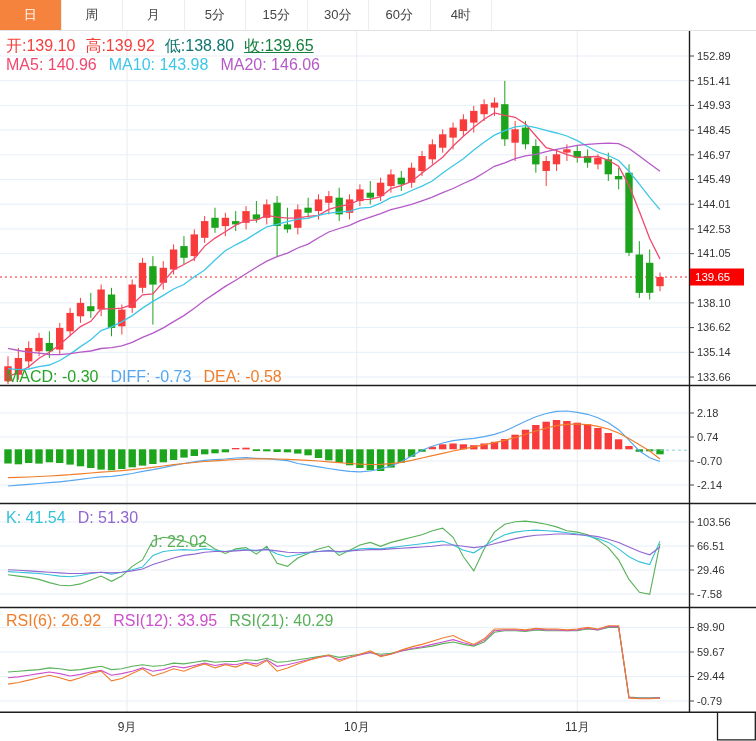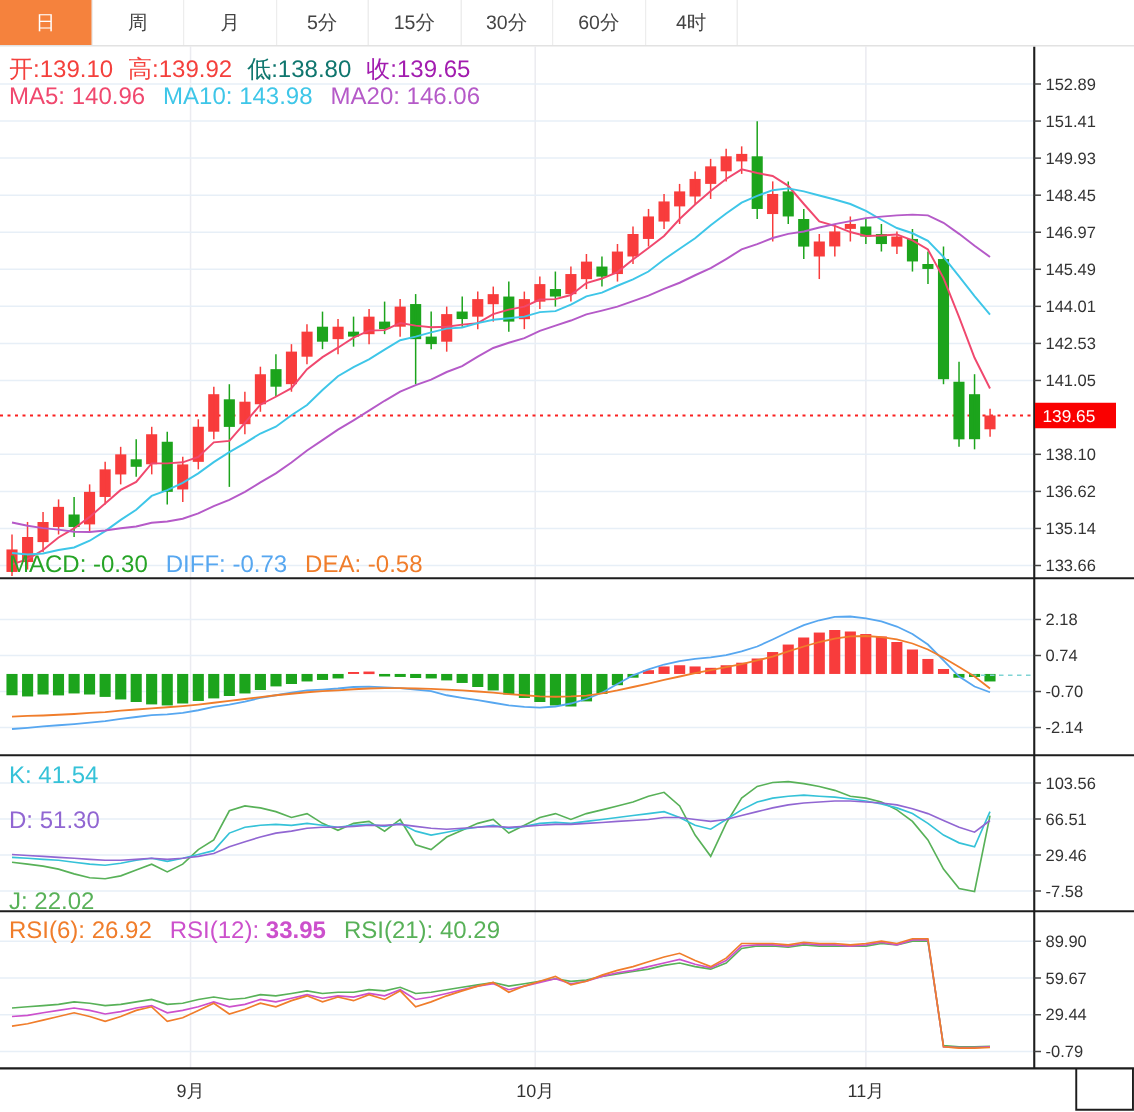--- a/index.html
+++ b/index.html
@@ -325,39 +325,39 @@
       <text x="127.0" y="731" font-size="12" fill="#333" text-anchor="middle">9月</text>
       <text x="356.8" y="731" font-size="12" fill="#333" text-anchor="middle">10月</text>
       <text x="577.3" y="731" font-size="12" fill="#333" text-anchor="middle">11月</text>
       <path d="M717.5 712.5 L717.5 739.8 L755.3 739.8 L755.3 712.5" fill="none" stroke="#1d1d1d" stroke-width="1.3"></path>
     </svg>
 
   <div class="hrow" style="top:36px;gap:10px;">
     <span style="color: rgb(244, 64, 60);"><i style="font-style:normal">开:</i><b style="font-weight:normal">139.10</b></span>
     <span style="color: rgb(244, 64, 60);"><i style="font-style:normal">高:</i><b style="font-weight:normal">139.92</b></span>
     <span style="color: #0f766e;"><i style="font-style:normal">低:</i><b style="font-weight:normal">138.80</b></span>
-    <span style="color: #a21caf;"><i style="font-style:normal">收:</i><b style="font-weight:normal">139.65</b></span>
+    <span style="color: #15803d; text-decoration: underline;"><i style="font-style:normal">收:</i><b style="font-weight:normal">139.65</b></span>
   </div>
 
   <div class="hrow" style="top:56px;">
     <span style="color: rgb(240, 72, 110);"><i style="font-style:normal">MA5:</i> <b style="font-weight:normal">140.96</b></span>
     <span style="color: rgb(62, 198, 232);"><i style="font-style:normal">MA10:</i> <b style="font-weight:normal">143.98</b></span>
     <span style="color: rgb(181, 90, 200);"><i style="font-style:normal">MA20:</i> <b style="font-weight:normal">146.06</b></span>
   </div>
 
   <div class="hrow" style="top:368px;">
     <span style="color: rgb(38, 164, 38);"><i style="font-style:normal">MACD:</i> <b style="font-weight:normal">-0.30</b></span>
     <span style="color: rgb(87, 167, 240);"><i style="font-style:normal">DIFF:</i> <b style="font-weight:normal">-0.73</b></span>
     <span style="color: rgb(240, 125, 43);"><i style="font-style:normal">DEA:</i> <b style="font-weight:normal">-0.58</b></span>
   </div>
 
-  <div class="hrow" style="top:509px;flex-direction:column;">
+  <div class="hrow" style="top:509px;">
     <span style="color: rgb(53, 194, 216);"><i style="font-style:normal">K:</i> <b style="font-weight:normal">41.54</b></span>
     <span style="color: rgb(145, 102, 210);"><i style="font-style:normal">D:</i> <b style="font-weight:normal">51.30</b></span>
     <span style="color: rgb(88, 177, 88); margin-top: 24px;"><i style="font-style:normal">J:</i> <b style="font-weight:normal">22.02</b></span>
   </div>
 
   <div class="hrow" style="top:612px;">
     <span style="color: rgb(240, 125, 43);"><i style="font-style:normal">RSI(6):</i> <b style="font-weight:normal">26.92</b></span>
-    <span style="color: rgb(204, 80, 204);"><i style="font-style:normal">RSI(12):</i> <b style="font-weight:bold">33.95</b></span>
+    <span style="color: rgb(204, 80, 204);"><i style="font-style:normal">RSI(12):</i> <b style="font-weight:normal">33.95</b></span>
     <span style="color: rgb(88, 177, 88);"><i style="font-style:normal">RSI(21):</i> <b style="font-weight:normal">40.29</b></span>
   </div>
 </div>
 
 </body></html>

